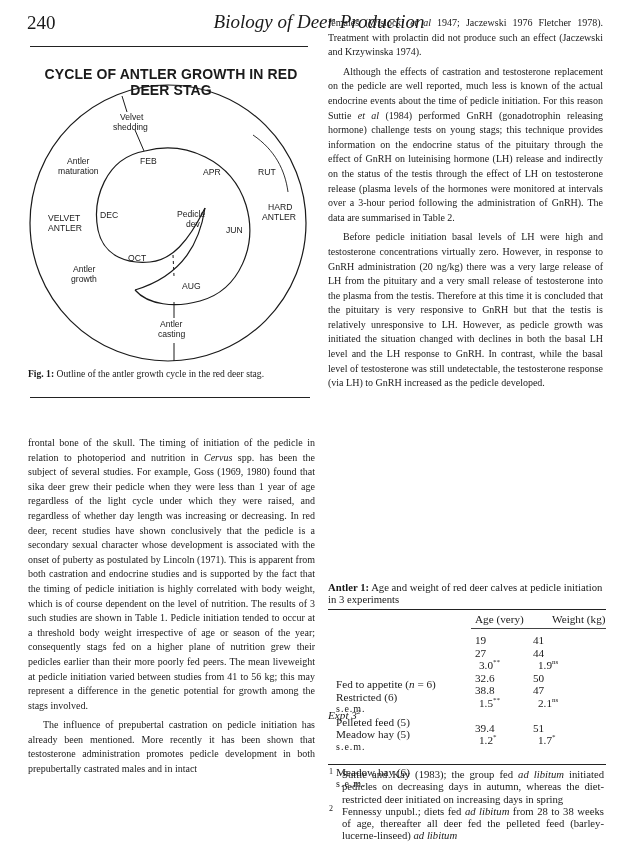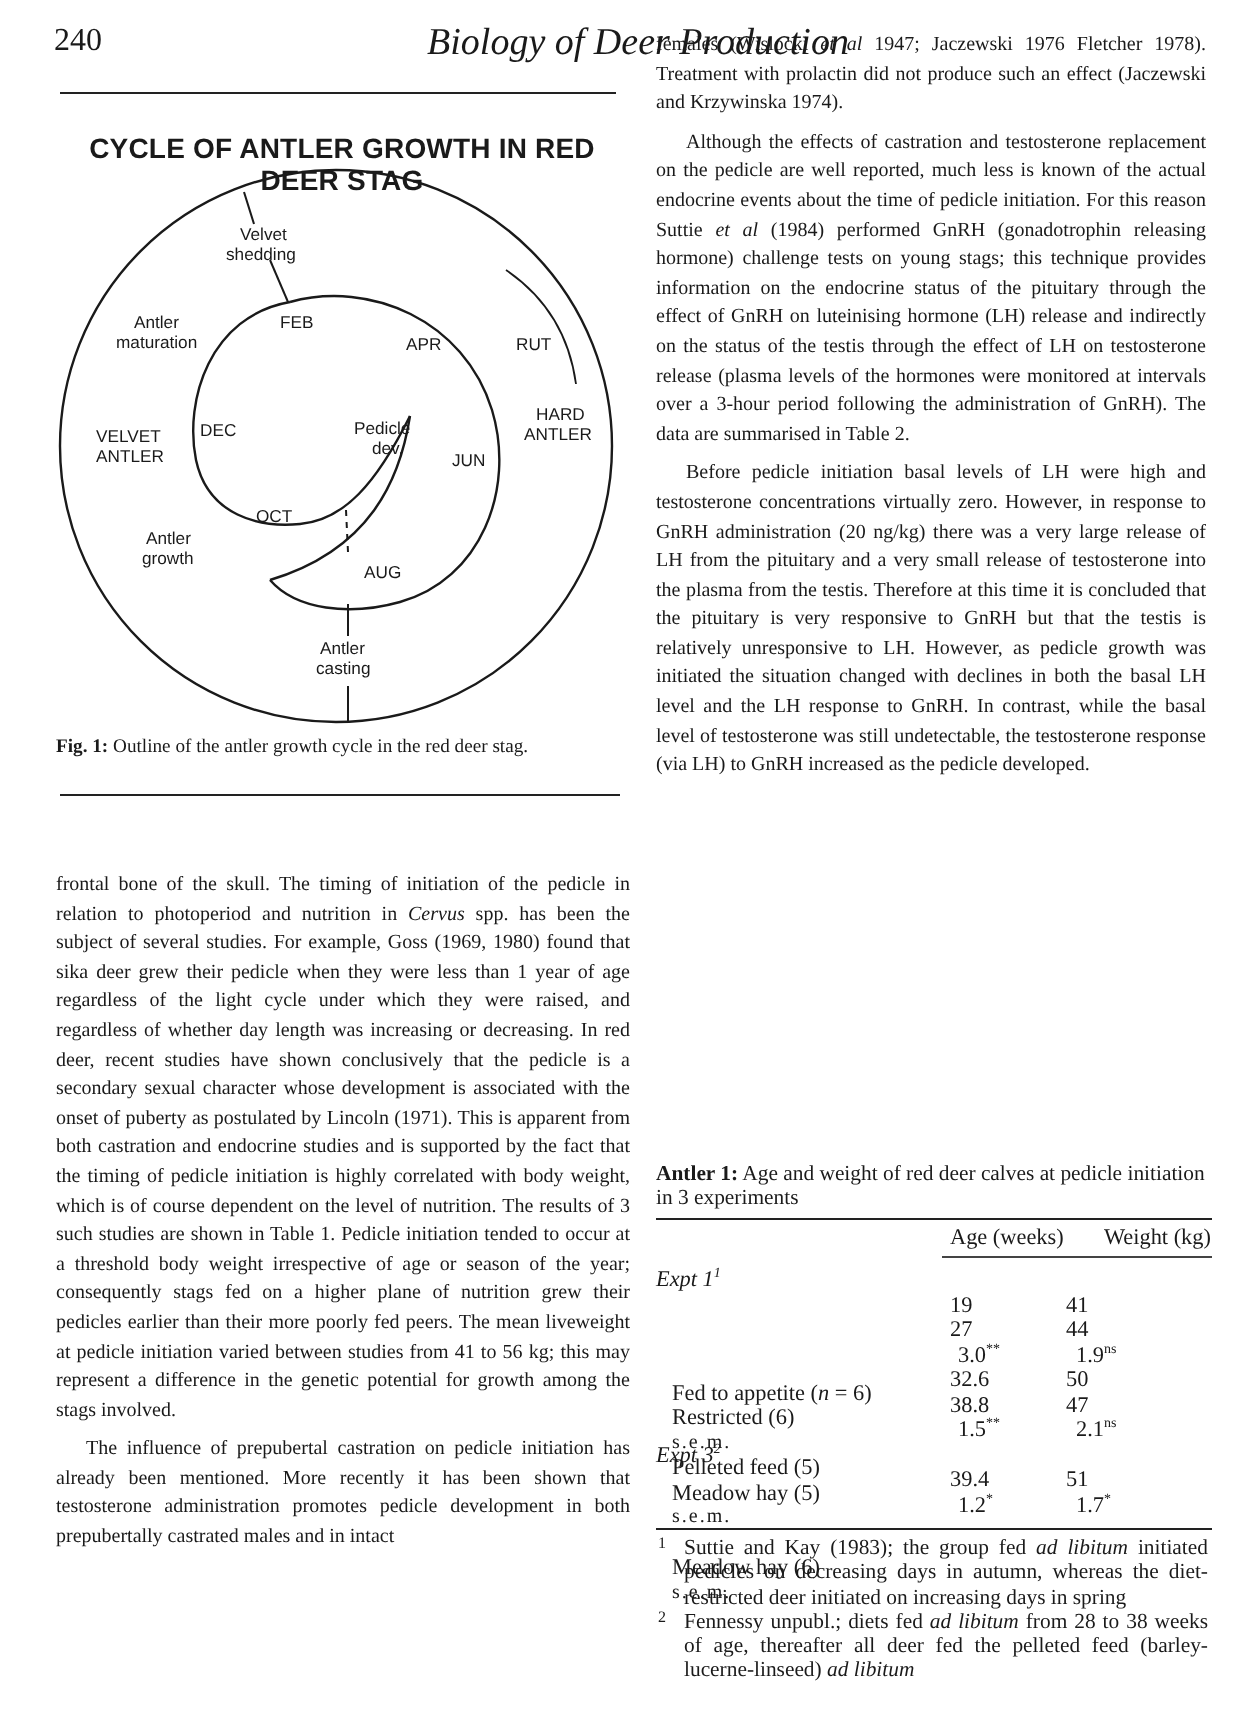--- a/index.html
+++ b/index.html
@@ -1,18 +1,18 @@
 <!DOCTYPE html>
 <html><head>
 <meta charset="utf-8">
 <style>
   html, body { margin: 0; padding: 0; background: #ffffff; }
   body { width: 618px; height: 858px; position: relative; overflow: hidden; color: #1a1a1a; font-family: "Liberation Serif", "DejaVu Serif", serif; }
   .abs { position: absolute; }
-  .page-num { left: 27px; top: 12px; font-size: 16px; }
+  .page-num { left: 27px; top: 12px; font-size: 19px; }
   .running-head { left: 0; width: 618px; top: 11px; text-align: center; font-size: 19px; font-style: italic; padding-left: 20px; box-sizing: border-box; }
   .rule { position: absolute; height: 0; border-top: 1.5px solid #222; }
   .fig-title { left: 26px; width: 290px; top: 66px; text-align: center; font-family: Liberation Sans, sans-serif; font-weight: bold; font-size: 14px; letter-spacing: 0.1px; }
   svg.diagram { position: absolute; left: 0; top: 0; }
   svg.diagram text { font-family: "Liberation Sans", "DejaVu Sans", sans-serif; font-size: 8.6px; fill: #1a1a1a; }
   .fig-caption { left: 28px; width: 290px; top: 368px; font-size: 9.6px; white-space: nowrap; }
   .fig-caption b { font-weight: bold; }
   .col { position: absolute; font-size: 10px; line-height: 14.6px; text-align: justify; }
   .col p { margin: 0; }
   .col p.indent { text-indent: 15px; margin-top: 5px; }
@@ -100,29 +100,26 @@
   <p><span>females (Wislocki </span><i>et al</i><span> 1947; Jaczewski 1976 Fletcher 1978). Treatment with prolactin did not produce such an effect (Jaczewski and Krzywinska 1974).</span></p>
   <p class="indent"><span>Although the effects of castration and testosterone replacement on the pedicle are well reported, much less is known of the actual endocrine events about the time of pedicle initiation. For this reason Suttie </span><i>et al</i><span> (1984) performed GnRH (gonadotrophin releasing hormone) challenge tests on young stags; this technique provides information on the endocrine status of the pituitary through the effect of GnRH on luteinising hormone (LH) release and indirectly on the status of the testis through the effect of LH on testosterone release (plasma levels of the hormones were monitored at intervals over a 3-hour period following the administration of GnRH). The data are summarised in Table 2.</span></p>
   <p class="indent">Before pedicle initiation basal levels of LH were high and testosterone concentrations virtually zero. However, in response to GnRH administration (20 ng/kg) there was a very large release of LH from the pituitary and a very small release of testosterone into the plasma from the testis. Therefore at this time it is concluded that the pituitary is very responsive to GnRH but that the testis is relatively unresponsive to LH. However, as pedicle growth was initiated the situation changed with declines in both the basal LH level and the LH response to GnRH. In contrast, while the basal level of testosterone was still undetectable, the testosterone response (via LH) to GnRH increased as the pedicle developed.</p>
 </div>
 
 <div class="abs tbl-caption"><b>Antler 1:</b><span> Age and weight of red deer calves at pedicle initiation in 3 experiments</span></div>
 <div class="rule" style="left:328px; width:278px; top:609px;"></div>
 
 <div class="tbl" style="top:613px;">
   <div class="row hdr" style="height:15px;">
-    <span class="c1">Age (weeks)</span>
+    <span class="c1">Age (very)</span>
     <span class="c2" style="left:224px;">Weight (kg)</span>
   </div>
   <div style="position:relative; height:0; border-top:0.8px solid #444; margin-left:143px; width:135px;"></div>
   <div style="height:5px;"></div>
 
-  <div class="row group">
-      <span class="c0"><span>Expt 1</span><sup>1</sup></span>
-    </div>
   <div class="row">
       <span class="c0 sub"><span>Fed to appetite (</span><i>n</i><span> = 6)</span></span>
       <span class="c1">19</span>
       <span class="c2">41</span>
     </div>
   <div class="row">
       <span class="c0 sub">Restricted (6)</span>
       <span class="c1">27</span>
       <span class="c2">44</span>
     </div>

